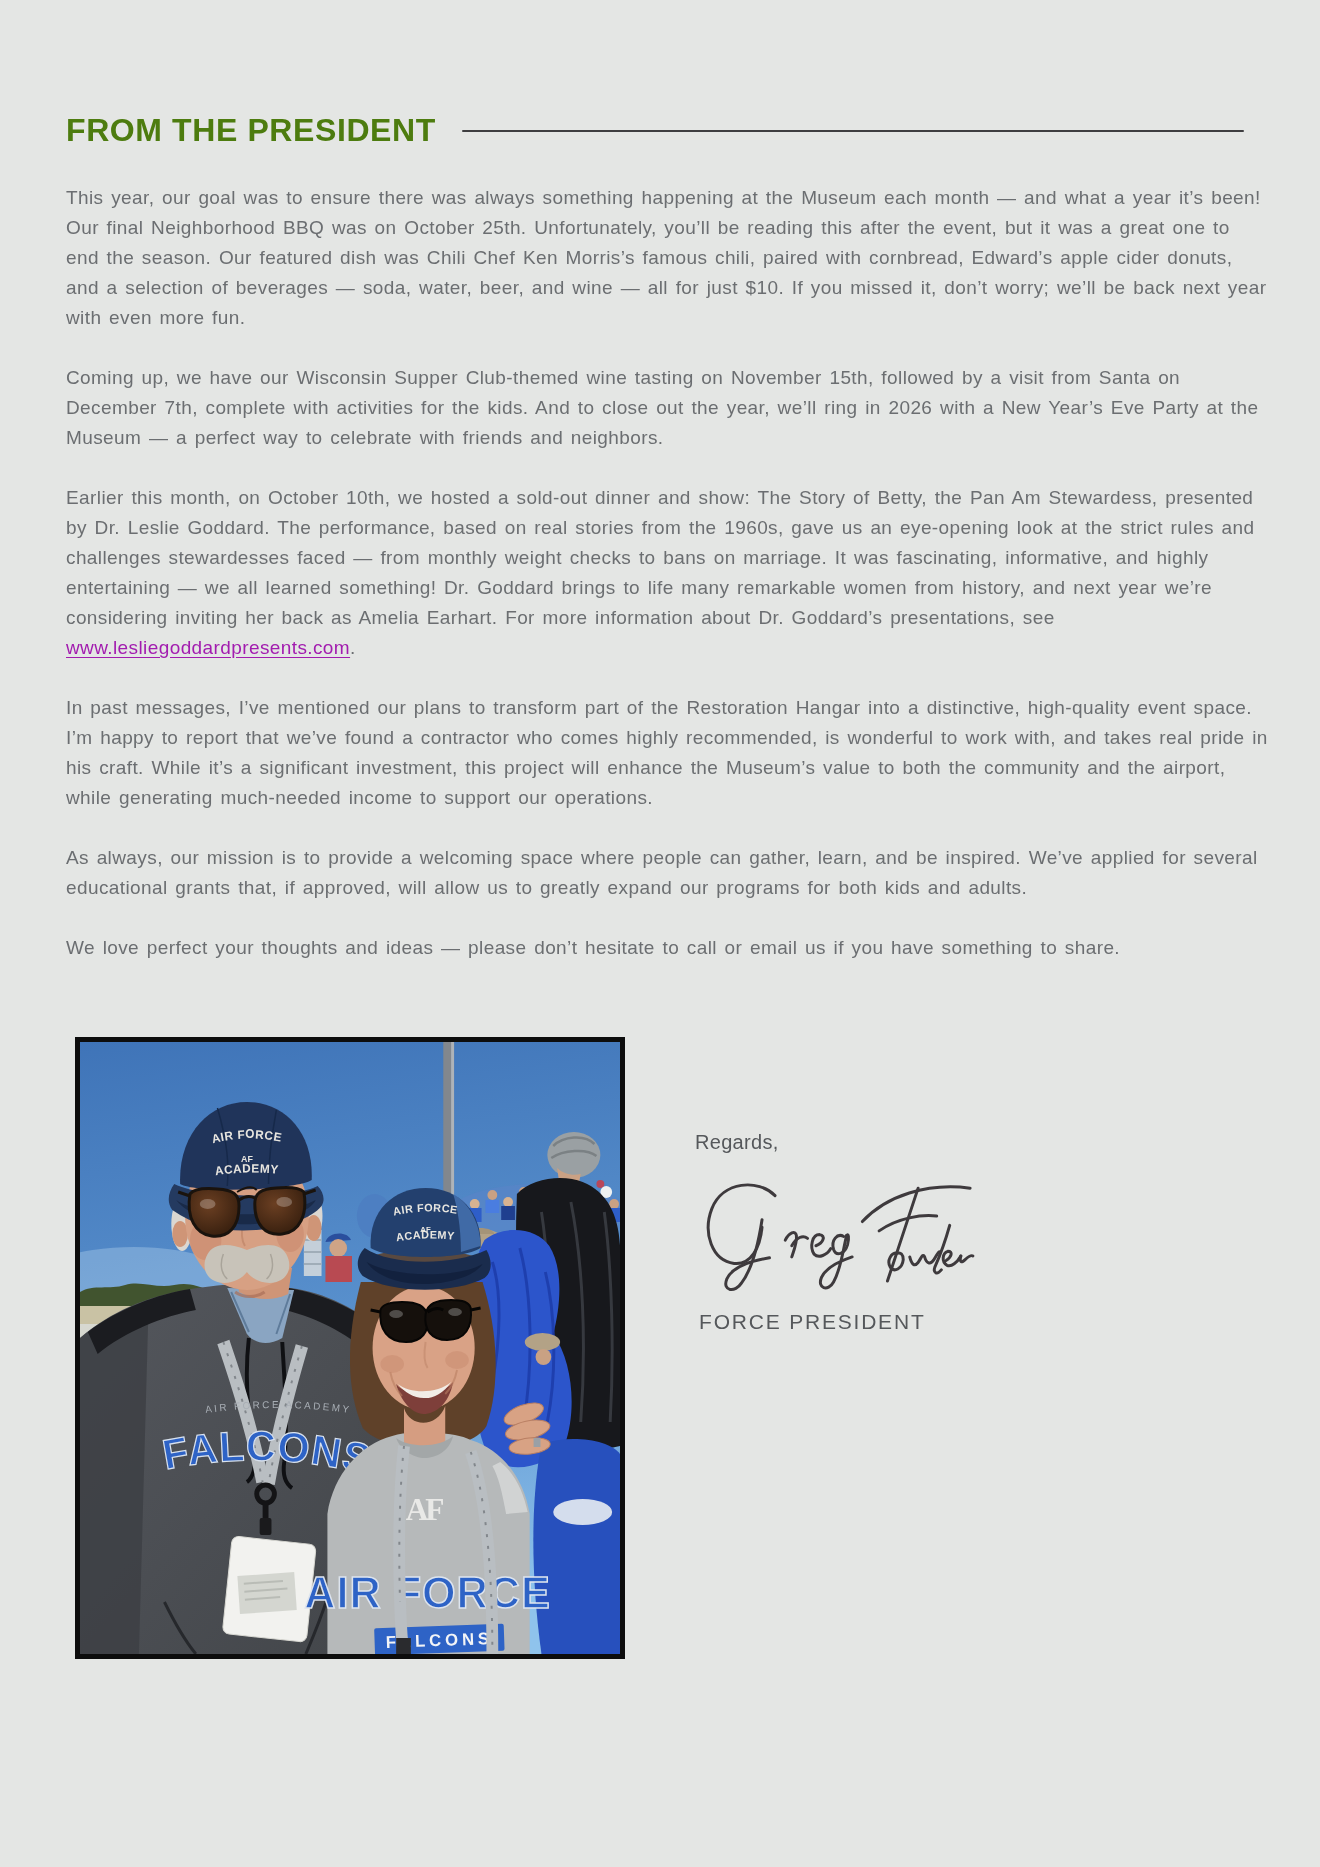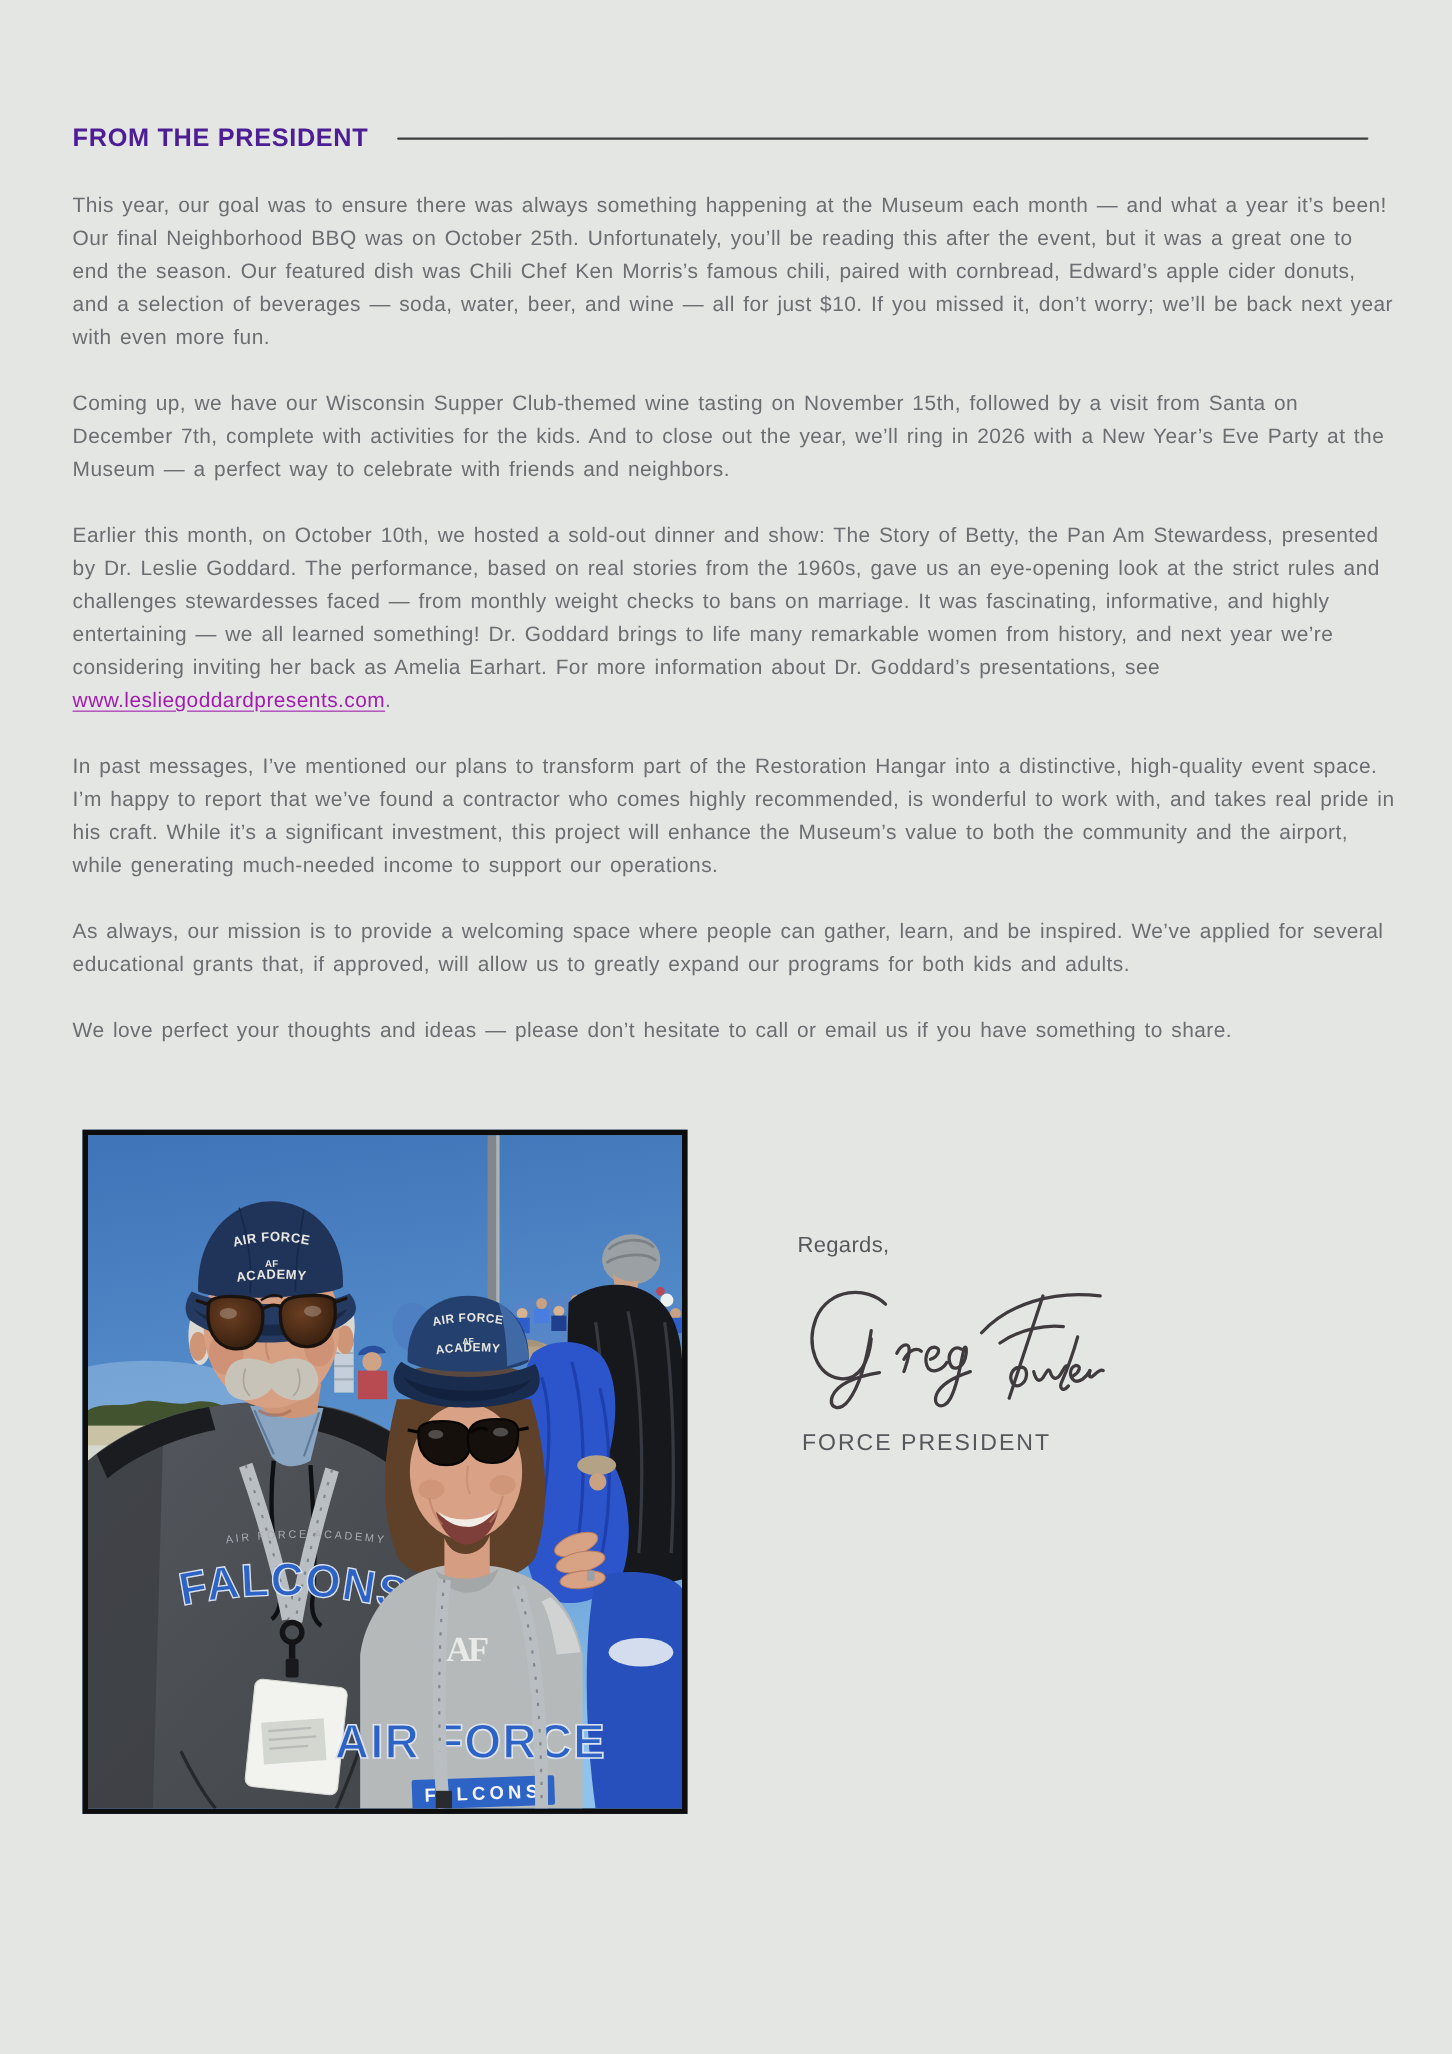--- a/index.html
+++ b/index.html
@@ -6,41 +6,41 @@
   body {
     width:1320px; height:1867px;
     background:#e4e6e4;
     font-family:"Liberation Sans", sans-serif;
     position:relative;
   }
   .page { width:100%; height:100%; overflow:hidden; position:relative; }
 
   .header { display:flex; align-items:center; padding:112px 76px 0 66px; }
   .page-title {
-    font-size:23px; font-weight:bold; color:#4c1d95;
+    font-size:32px; font-weight:bold; color:#4d7c0f;
     letter-spacing:.6px; margin:0; white-space:nowrap;
   }
   .rule { flex:1; height:2px; background:#3e3e40; margin-left:26px; border-radius:1px; }
 
   .letter {
     padding:0 52px 0 66px; margin-top:34px;
     font-size:19px; line-height:30px; color:#6b6e71;
     letter-spacing:.4px; word-spacing:2px;
   }
   .letter p { margin:0 0 30px 0; }
   .letter a { color:#a21caf; text-decoration:underline; text-underline-offset:3px; }
 
   .closing { display:flex; padding:44px 0 0 75px; align-items:flex-start; }
   .photo-frame {
     width:540px; height:612px; border:5px solid #0d0d0d;
     flex:none; background:#5b93cf; margin:0; 
   }
   svg.photo { width:100%; height:100%; display:block; }
 
-  .sign { margin-left:100px; padding-top:94px; color:#55585b; }
+  .sign { margin-left:70px; padding-top:94px; color:#55585b; }
   .salutation { font-size:20px; margin:0; letter-spacing:.3px; }
   .sig-svg { width:288px; height:132px; margin:16px 0 0 2px; display:block; }
   .sig-title { font-size:21px; letter-spacing:1.8px; margin:8px 0 0 4px; color:#55585b; }
 </style>
 </head>
 <body>
 
 <div class="page">
 
   <header class="header">

